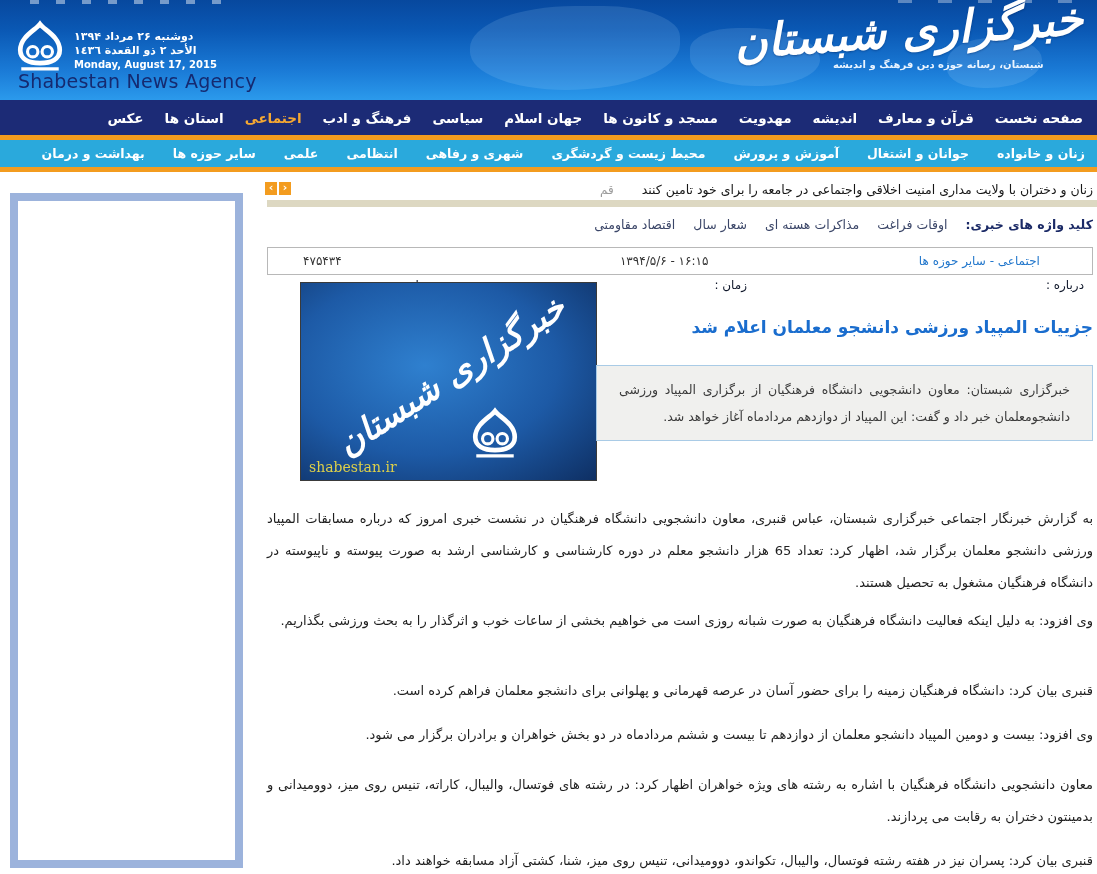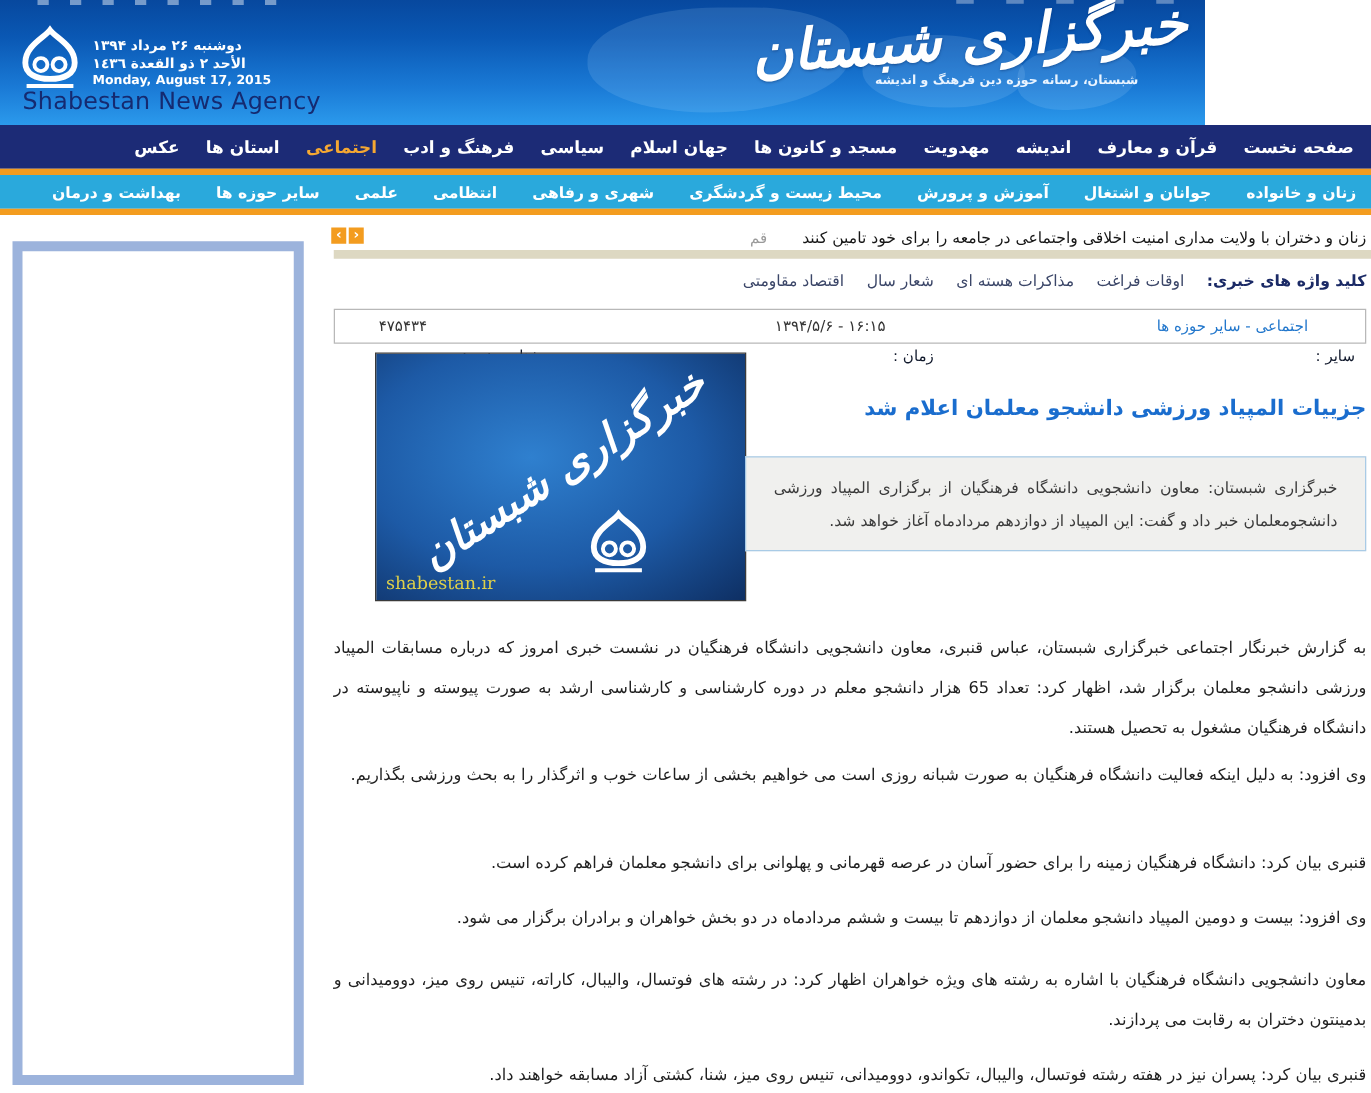--- a/index.html
+++ b/index.html
@@ -1,19 +1,19 @@
 <!DOCTYPE html>
 <html lang="fa"><head>
 <meta charset="utf-8">
 <style>
   html,body{margin:0;padding:0;background:#fff;}
   .page{position:relative;width:1097px;height:874px;overflow:hidden;background:#fff;
         font-family:"DejaVu Sans",sans-serif;direction:rtl;}
   
-  .hdr{position:absolute;left:0;top:0;width:964px;height:100px;
+  .hdr{position:absolute;left:0;top:0;width:1097px;height:100px;
        background:linear-gradient(180deg,#07489e 0%,#0a58b4 30%,#1a7ad6 70%,#2b9aec 100%);
        border-bottom:2px solid #2e8fe0;}
   .blob{position:absolute;background:rgba(190,225,255,.14);}
   .blob.b1{left:470px;top:6px;width:210px;height:84px;border-radius:55% 40% 60% 50%;}
   .blob.b2{left:690px;top:28px;width:130px;height:58px;border-radius:40% 60% 50% 55%;}
   .blob.b3{right:55px;top:38px;width:95px;height:50px;border-radius:50% 45% 60% 40%;}
   .frags{position:absolute;top:0;display:flex;gap:17px;}
   .frags.fl{left:30px;}
   .frags.fr{right:25px;gap:26px;}
   .frags span{width:9px;height:4px;background:rgba(255,255,255,.45);display:block;}
@@ -172,21 +172,21 @@
   <div class="kw">
     <span class="kw-label">کلید واژه های خبری:</span>
     <a>اوقات فراغت</a>
     <a>مذاکرات هسته ای</a>
     <a>شعار سال</a>
     <a>اقتصاد مقاومتی</a>
   </div>
 
   <div class="meta">
     <span class="grp g1">
-      <span class="lbl">سایر :</span>
+      <span class="lbl">درباره :</span>
       <span class="lnk">اجتماعی - سایر حوزه ها</span>
     </span>
     <span class="grp g2">
       <span class="lbl">زمان :</span>
       <span class="val">۱۶:۱۵ - ۱۳۹۴/۵/۶</span>
     </span>
     <span class="grp g3">
       <span class="lbl">شناسه خبر :</span>
       <span class="val">۴۷۵۴۳۴</span>
     </span>

